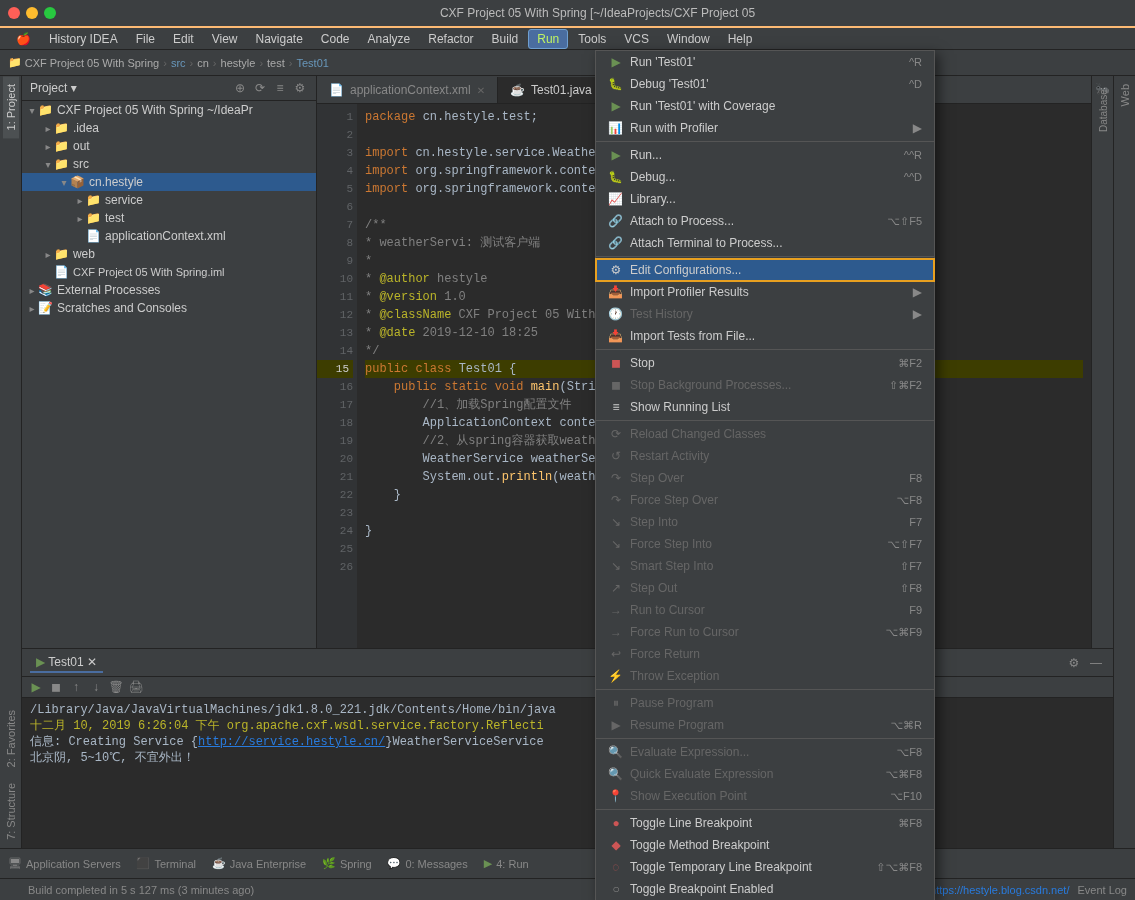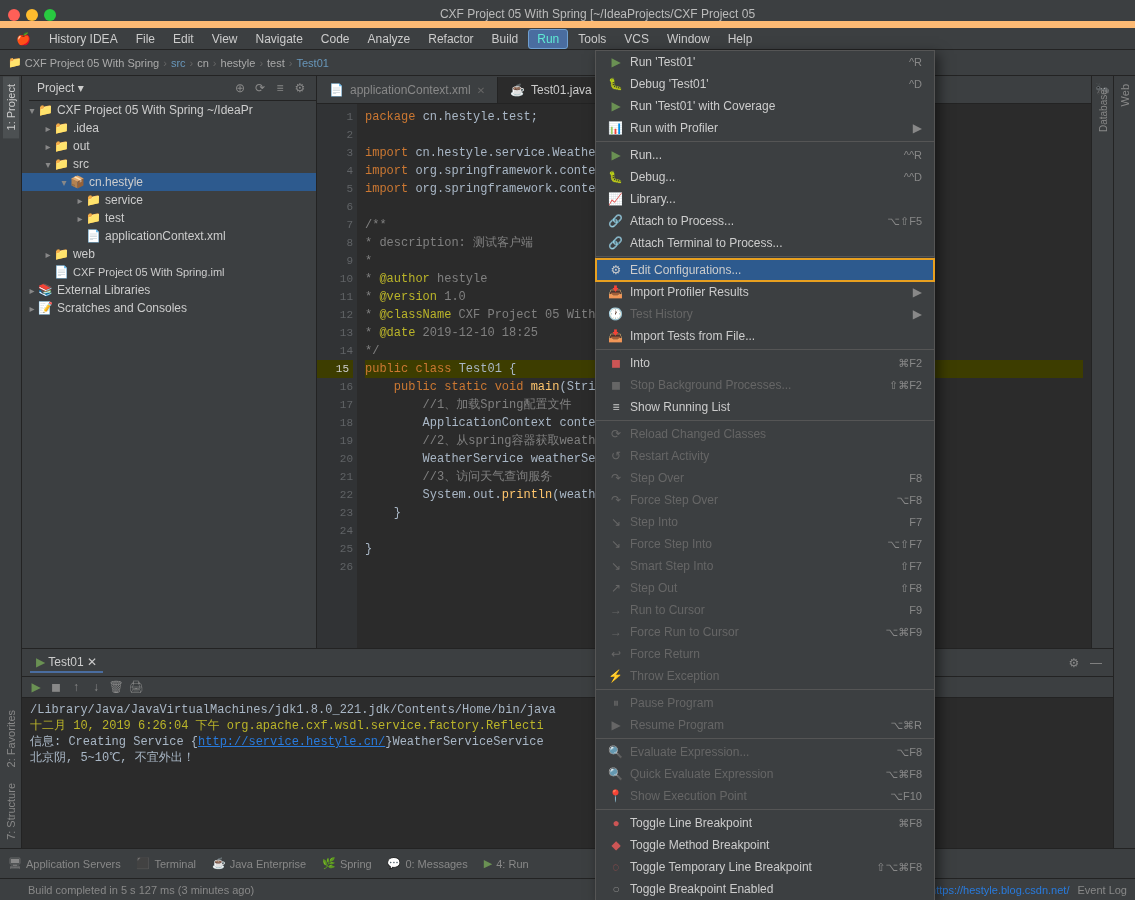--- a/index.html
+++ b/index.html
@@ -11,23 +11,23 @@
       font-size: 12px;
       background: #2b2b2b;
       color: #a9b7c6;
     }
 
     
     .title-bar {
       background: #3c3f41;
       height: 28px;
       display: flex;
-      align-items: flex-end;
+      align-items: center;
       padding: 0 8px;
-      border-bottom: 7px solid #fdba74;
+      border-bottom: 2px solid #fdba74;
     }
     .traffic-lights {
       display: flex;
       gap: 6px;
       margin-right: 12px;
     }
     .traffic-light {
       width: 12px; height: 12px;
       border-radius: 50%;
     }
@@ -53,21 +53,21 @@
     }
     .menu-item {
       padding: 2px 8px;
       font-size: 12px;
       color: #ccc;
       cursor: pointer;
       border-radius: 3px;
     }
     .menu-item.run-active {
       background: #4a6da0;
-      color: #5eead4;
+      color: #bef264;
       border: 1px solid #6e9fd0;
     }
 
     
     .breadcrumb-bar {
       background: #3c3f41;
       height: 26px;
       display: flex;
       align-items: center;
       padding: 0 8px;
@@ -86,21 +86,20 @@
       overflow-y: auto;
       display: flex;
       flex-direction: column;
     }
     .sidebar-header {
       display: flex;
       align-items: center;
       padding: 4px 8px;
       border-bottom: 1px solid #232323;
       gap: 0;
-      margin-left: 7px;
     }
     .sidebar-toolbar {
       display: flex;
       gap: 4px;
       margin-left: auto;
     }
     .sidebar-tool-btn {
       width: 16px; height: 16px;
       display: flex; align-items: center; justify-content: center;
       cursor: pointer; color: #888; font-size: 12px;
@@ -501,21 +500,21 @@
             <span>web</span>
           </div>
           <div class="tree-item" style="padding-left:20px;">
             <span class="tree-arrow" style="width:12px;"></span>
             <span class="tree-icon iml-icon">📄</span>
             <span style="font-size:11px;">CXF Project 05 With Spring.iml</span>
           </div>
           <div class="tree-item" style="padding-left:4px;">
             <span class="tree-arrow">▸</span>
             <span class="tree-icon" style="color:#888;">📚</span>
-            <span>External Libraries</span>
+            <span>External Processes</span>
           </div>
           <div class="tree-item" style="padding-left:4px;">
             <span class="tree-arrow">▸</span>
             <span class="tree-icon" style="color:#888;">📝</span>
             <span>Scratches and Consoles</span>
           </div>
         </div>
 
         <div class="editor-area">
           <div class="editor-tabs">
@@ -561,34 +560,33 @@
               <div>26</div>
             </div>
             <div class="code-area">
               <div><span class="kw">package</span> <span>cn.hestyle.test</span>;</div>
               <div>&nbsp;</div>
               <div><span class="kw">import</span> cn.hestyle.service.WeatherSe</div>
               <div><span class="kw">import</span> org.springframework.context.</div>
               <div><span class="kw">import</span> org.springframework.context.</div>
               <div>&nbsp;</div>
               <div><span class="comment">/**</span></div>
-              <div><span class="comment"> * description: 测试客户端</span></div>
+              <div><span class="comment"> * weatherServi: 测试客户端</span></div>
               <div><span class="comment"> *</span></div>
               <div><span class="comment"> * <span class="ann">@author</span> hestyle</span></div>
               <div><span class="comment"> * <span class="ann">@version</span> 1.0</span></div>
               <div><span class="comment"> * <span class="ann">@className</span> CXF Project 05 With S</span></div>
               <div><span class="comment"> * <span class="ann">@date</span> 2019-12-10 18:25</span></div>
               <div><span class="comment"> */</span></div>
               <div style="background:#3d3d00;"><span class="kw">public</span> <span class="kw">class</span> <span class="cls">Test01</span> {</div>
               <div>&nbsp;&nbsp;&nbsp;&nbsp;<span class="kw">public</span> <span class="kw">static</span> <span class="kw">void</span> <span class="fn">main</span>(String[</div>
               <div>&nbsp;&nbsp;&nbsp;&nbsp;&nbsp;&nbsp;&nbsp;&nbsp;<span class="comment">//1、加载Spring配置文件</span></div>
               <div>&nbsp;&nbsp;&nbsp;&nbsp;&nbsp;&nbsp;&nbsp;&nbsp;ApplicationContext context</div>
               <div>&nbsp;&nbsp;&nbsp;&nbsp;&nbsp;&nbsp;&nbsp;&nbsp;<span class="comment">//2、从spring容器获取weatherS</span></div>
               <div>&nbsp;&nbsp;&nbsp;&nbsp;&nbsp;&nbsp;&nbsp;&nbsp;WeatherService weatherServi</div>
-              <div>&nbsp;&nbsp;&nbsp;&nbsp;&nbsp;&nbsp;&nbsp;&nbsp;<span class="comment">//3、访问天气查询服务</span></div>
               <div>&nbsp;&nbsp;&nbsp;&nbsp;&nbsp;&nbsp;&nbsp;&nbsp;System.out.<span class="fn">println</span>(weatherS</div>
               <div>&nbsp;&nbsp;&nbsp;&nbsp;}</div>
               <div>&nbsp;</div>
               <div>}</div>
               <div>&nbsp;</div>
             </div>
           </div>
         </div>
 
         <div class="right-panel">
@@ -747,21 +745,21 @@
       </div>
       <div class="dropdown-item">
         <span class="menu-icon">📥</span>
         <span>Import Tests from File...</span>
       </div>
 
       <div class="dropdown-separator"></div>
 
       <div class="dropdown-item">
         <span class="menu-icon" style="color:#cc5555;">◼</span>
-        <span>Into</span>
+        <span>Stop</span>
         <span class="dropdown-shortcut">⌘F2</span>
       </div>
       <div class="dropdown-item disabled">
         <span class="menu-icon">◼</span>
         <span>Stop Background Processes...</span>
         <span class="dropdown-shortcut">⇧⌘F2</span>
       </div>
       <div class="dropdown-item">
         <span class="menu-icon">≡</span>
         <span>Show Running List</span>

